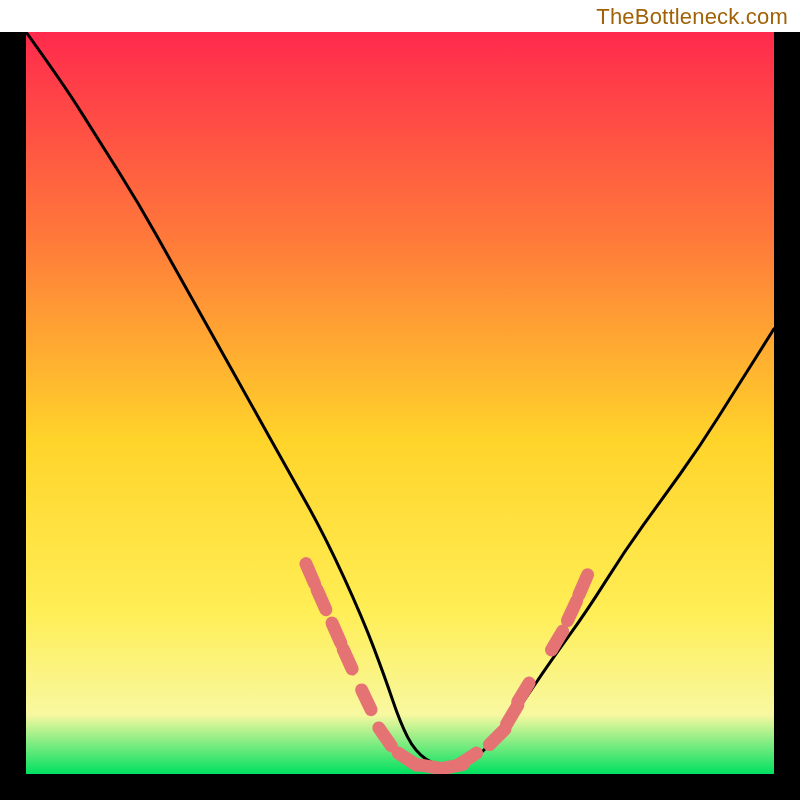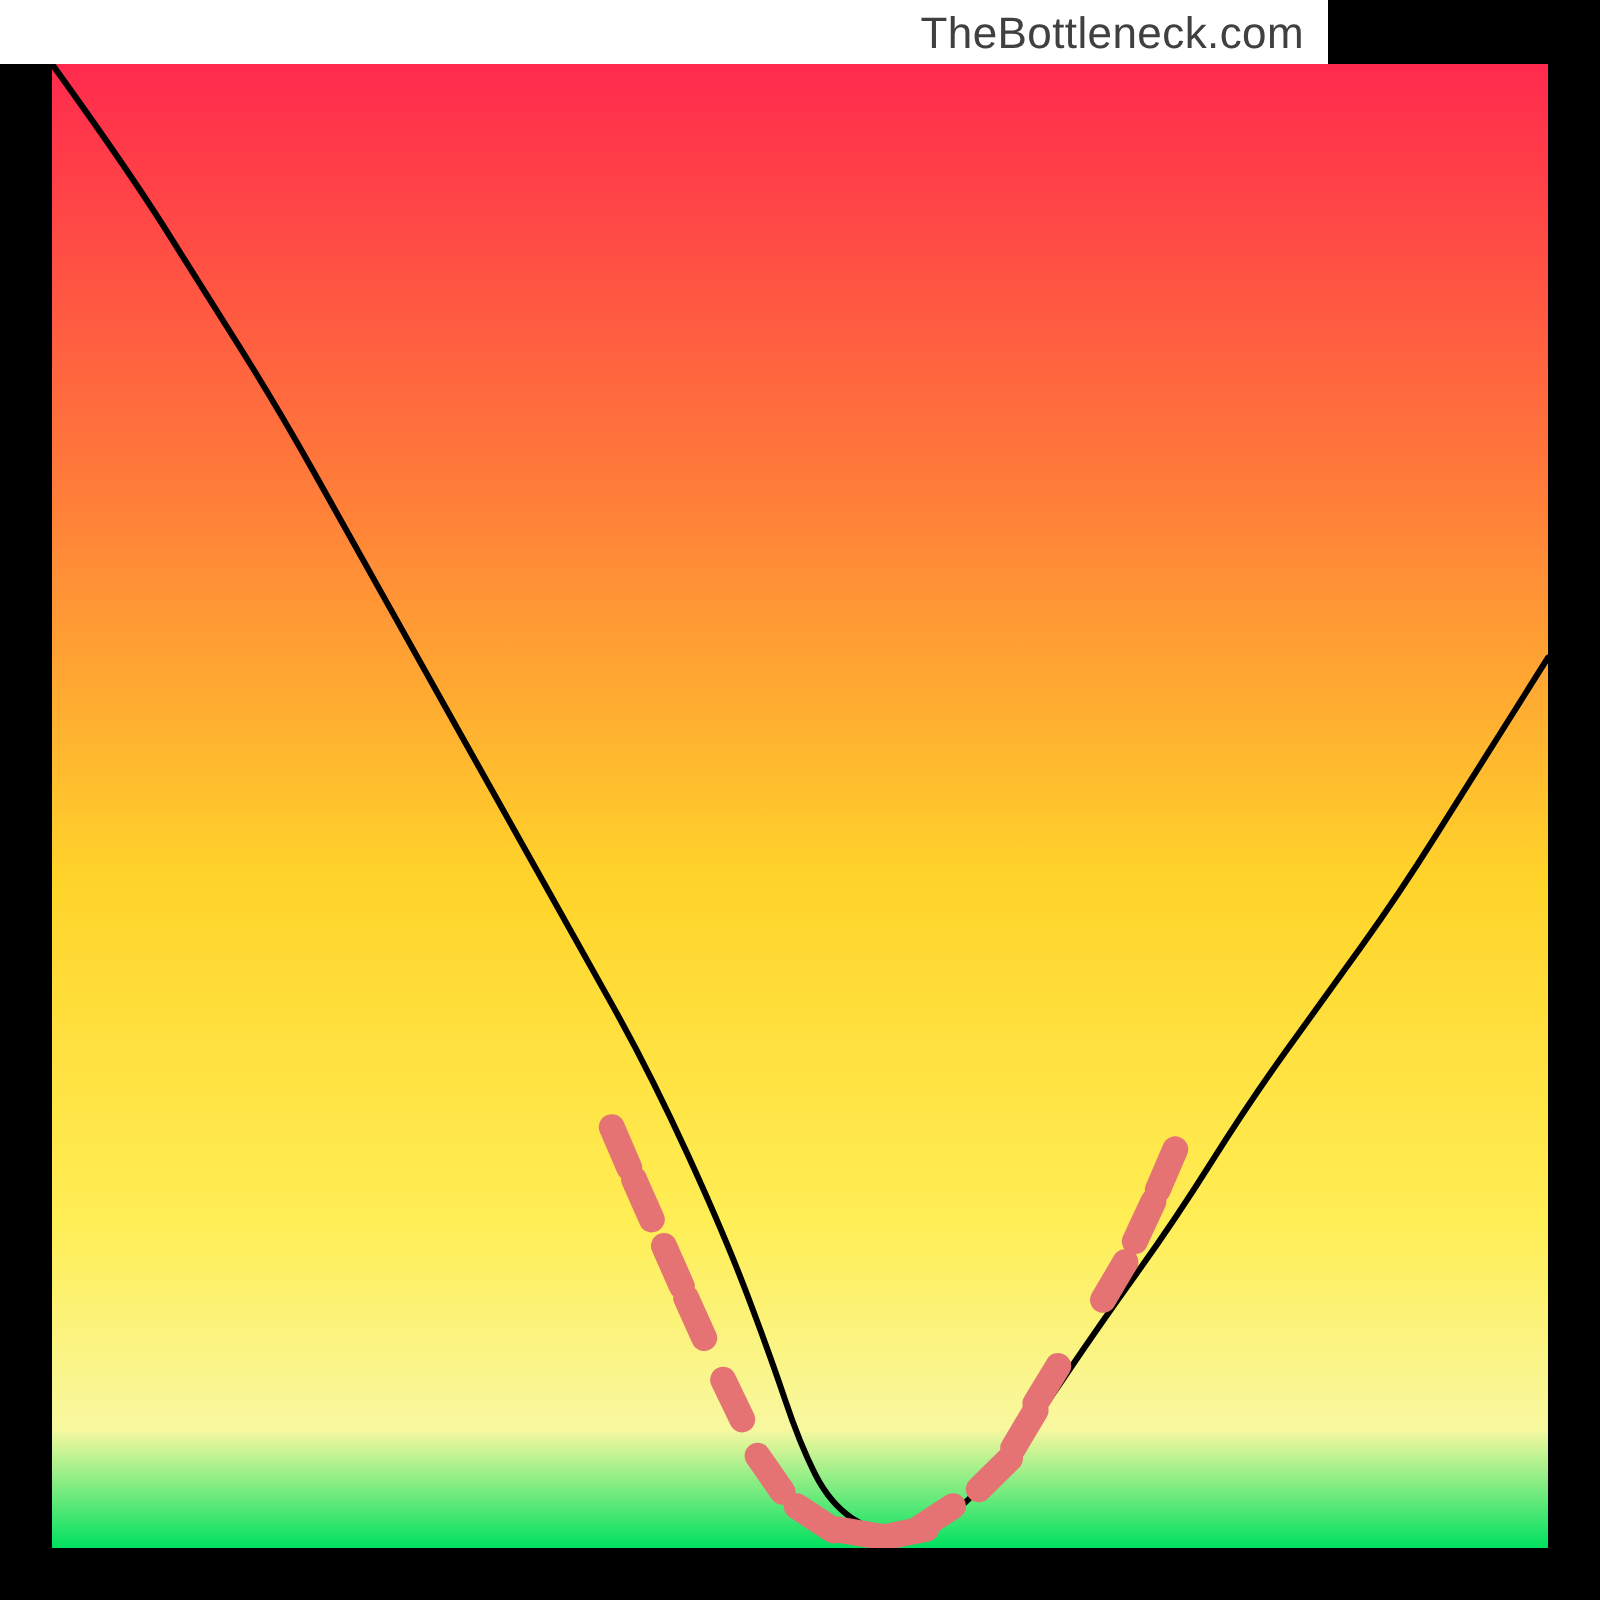--- a/index.html
+++ b/index.html
@@ -13,24 +13,24 @@
   .frame {
     width: 800px;
     height: 800px;
     background: #000;
     position: relative;
   }
   .watermark-row {
     position: absolute;
     top: 0;
     left: 0;
-    width: 664px;
+    width: 800px;
     height: 32px;
     background: #fff;
-    color: #404040;
+    color: #a16207;
     font-size: 22px;
     font-weight: 400;
     text-align: right;
     padding: 4px 12px 0 0;
     box-sizing: border-box;
     letter-spacing: 0.2px;
   }
   .plot {
     position: absolute;
     left: 26px;

